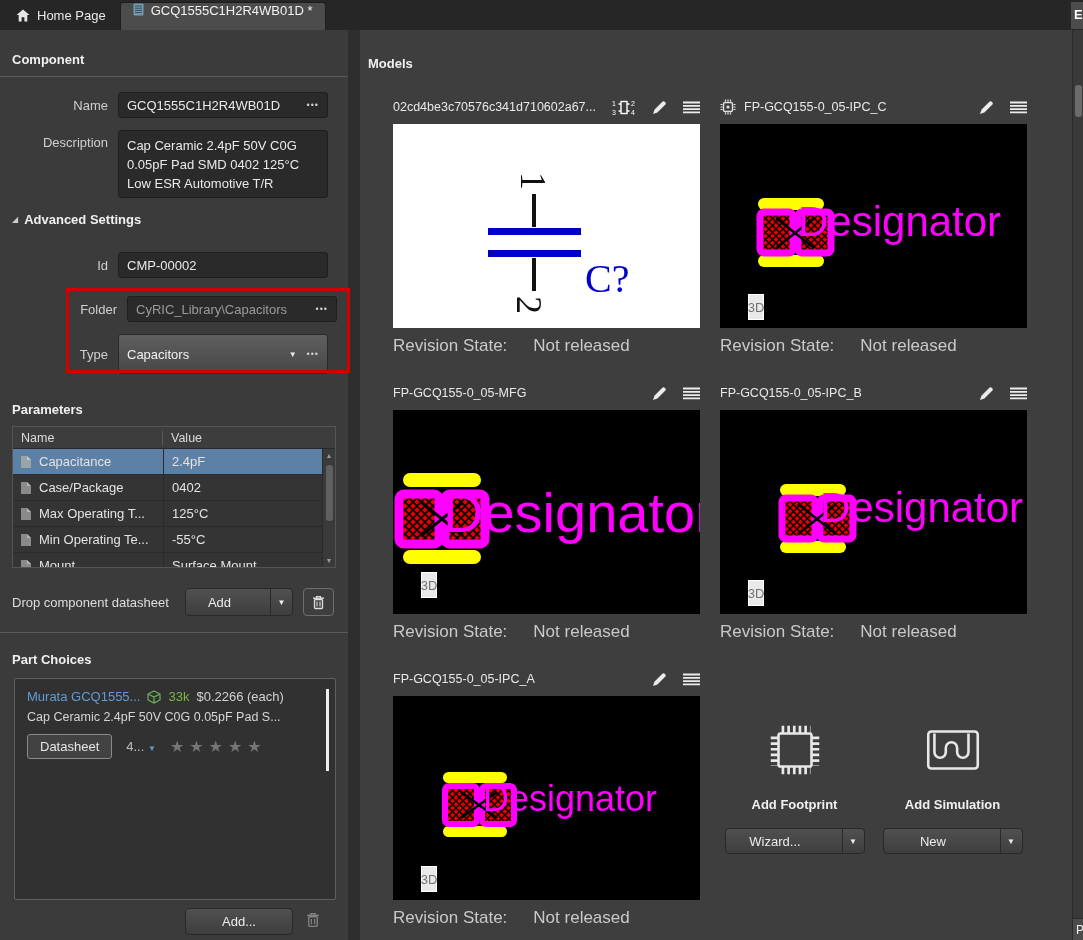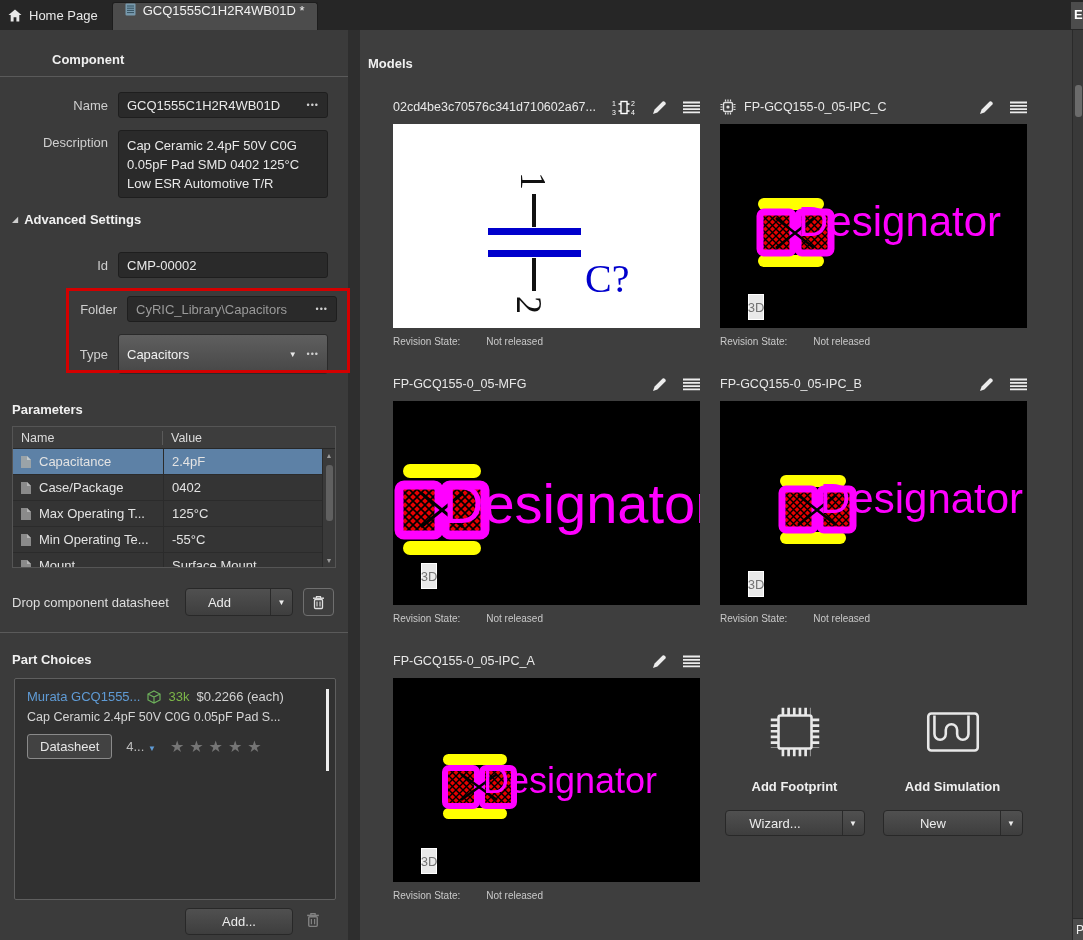--- a/index.html
+++ b/index.html
@@ -3,21 +3,21 @@
 <meta charset="utf-8">
 <style>
   * { box-sizing: border-box; margin: 0; padding: 0; }
   html,body { width:1083px; height:940px; overflow:hidden; background:#2e2e2e;
     font-family:"Liberation Sans", sans-serif; -webkit-font-smoothing:antialiased; }
   .abs { position:absolute; }
 
   
   .tabbar { position:absolute; left:0; top:0; width:1083px; height:30px; background:#262626;
     display:flex; align-items:stretch; }
-  .tab-home { display:flex; align-items:center; gap:7px; padding:0 14px 0 8px; color:#e8e8e8; font-size:13px; }
+  .tab-home { display:flex; align-items:center; gap:7px; padding:0 14px 0 16px; color:#e8e8e8; font-size:13px; }
   .tab-active { display:flex; gap:7px; padding:0 12px; margin-top:2px;
     background:#4c4c4c; border:1px solid #1d1d1d; border-bottom:none; border-radius:3px 3px 0 0;
     color:#f2f2f2; font-size:13px; }
   .tab-edge { position:absolute; right:0; top:2px; width:12px; height:27px; background:#4c4c4c;
     color:#fff; font-size:13px; font-weight:bold; padding:5px 0 0 3px; overflow:hidden; }
 
   
   .left-panel { position:absolute; left:0; top:30px; width:348px; height:910px; background:#3b3b3b; }
   .right-panel { position:absolute; left:360px; top:30px; width:712px; height:910px; background:#3e3e3e; }
   .edge-strip { position:absolute; left:1072px; top:30px; width:11px; height:910px; background:#393939; border-left:1px solid #2a2a2a; }
@@ -86,21 +86,21 @@
   .m-title { position:absolute; left:8px; top:26px; }
   .m-col { position:absolute; top:66px; width:307px; }
   .m-col1 { left:33px; } .m-col2 { left:360px; }
   .m-card { margin-bottom:26px; }
   .m-header { display:flex; align-items:center; height:22px; gap:8px; color:#e8e8e8; font-size:12.5px; }
   .m-hicons { margin-left:auto; display:flex; align-items:center; gap:16px; }
   .m-img { position:relative; width:307px; height:204px; margin-top:6px; background:#000; overflow:hidden; }
   .m-img.white { background:#fff; }
   .badge-3d { position:absolute; left:8px; bottom:8px; width:16px; height:26px; background:#e9e9e9;
     border:1px solid #fff; color:#737373; font-size:13px; display:flex; align-items:center; justify-content:center; cursor:pointer;margin-left:20px; }
-  .m-rev { margin-top:8px; font-size:10px; color:#c9c9c9; display:flex; gap:26px; }
+  .m-rev { margin-top:8px; font-size:17px; color:#c9c9c9; display:flex; gap:26px; }
 
   .add-models { margin-top:75px; display:flex; justify-content:center; gap:12px; }
   .add-block { width:146px; display:flex; flex-direction:column; align-items:center; }
   .add-label { margin-top:14px; font-size:13px; font-weight:bold; color:#f0f0f0; }
   .add-block .split-btn { margin-top:16px; width:140px; height:26px; align-self:center; }
 
   svg { display:block; }
   .dim { opacity:.55; }
 </style>
 </head>
@@ -122,21 +122,21 @@
           <path d="M2 3 H9 M2 5.2 H9 M2 7.4 H9 M2 9.6 H9" stroke="#34505e" stroke-width="1"></path>
         </svg>
     </span>
     <span>GCQ1555C1H2R4WB01D *</span>
   </div>
   <div class="tab-edge">E</div>
 </div>
 
 <div class="left-panel">
 
-  <div class="abs sec-title" style="left:12px; top:22px;margin-left:40px;">Component</div>
+  <div class="abs sec-title" style="left:12px; top:22px;">Component</div>
   <div class="abs hr" style="left:0; top:46px; width:348px;"></div>
 
   <div class="frow" style="top:62px;">
     <div class="row-label">Name</div>
     <div class="field" style="width:210px; height:26px;">
       <span>GCQ1555C1H2R4WB01D</span>
       <span class="more">•••</span>
     </div>
   </div>
 

